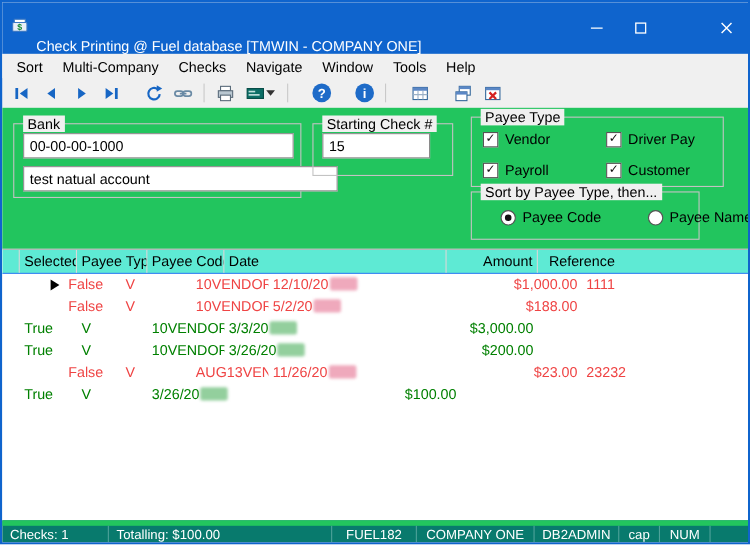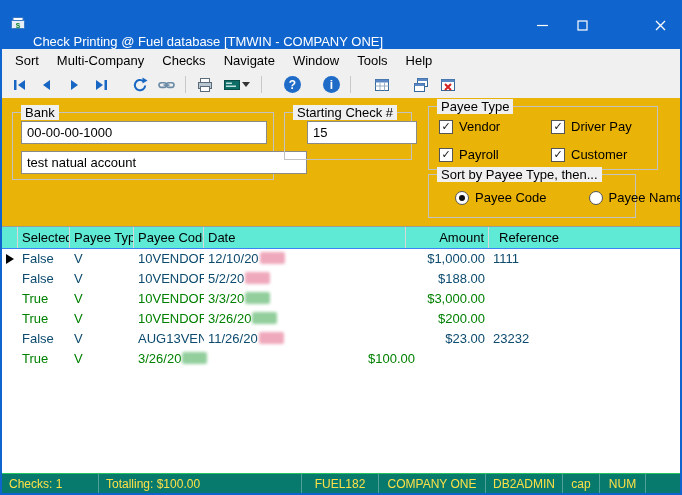--- a/index.html
+++ b/index.html
@@ -24,21 +24,21 @@
   .toolbar { flex:0 0 27px; display:flex; align-items:center; padding-left:5px; gap:2px; }
   .tb-btn { width:25px; height:22px; display:flex; align-items:center; justify-content:center; border:none; background:transparent; padding:0; }
   .tb-btn.wide { width:36px; gap:2px; }
   .tb-sep { width:1px; height:17px; background:#c9c9c9; margin:0 4px; }
   .circle-icon { width:17px; height:17px; border-radius:50%; background:#1e6bc8; color:#fff; font-size:12px; font-weight:bold;
                  display:flex; align-items:center; justify-content:center; line-height:1; }
   .tb-gap { width:10px; }
   .caret-down { width:0; height:0; border-left:4px solid transparent; border-right:4px solid transparent; border-top:5px solid #333; }
 
   
-  .form-area { position:relative; flex:0 0 128px; background:#eab308; }
+  .form-area { position:relative; flex:0 0 128px; background:#22c55e; }
   .groupbox { position:absolute; border:1px solid #c3c3c3; }
   .gb-label { position:absolute; top:-8px; left:8px; background:#f0f0f0; padding:0 4px; font-size:13px; line-height:15px; white-space:nowrap; }
   .tm-input { position:absolute; border:1px solid #8a8a8a; background:#fff; font:13px "Liberation Sans", sans-serif; padding:0 5px; height:23px; }
 
   .gb-bank { left:10px; top:14px; width:262px; height:68px; }
   .gb-start { left:282px; top:14px; width:128px; height:48px;padding-left:15px; }
   .gb-payee { left:426px; top:8px; width:230px; height:64px; }
   .gb-sort { left:426px; top:76px; width:208px; height:44px; }
 
   .pt-grid { display:grid; grid-template-columns:112px auto; row-gap:13px; padding:12px 0 0 10px; }
@@ -58,29 +58,29 @@
   .c-ptype { width:64px; flex:0 0 64px; }
   .c-pcode { width:70px; flex:0 0 70px; }
   .c-date { width:202px; flex:0 0 202px; }
   .c-amount { width:83px; flex:0 0 83px; text-align:right; }
   .c-ref { flex:1; padding-left:10px; border-right:none; }
   .grid-header .c-marker { border-right:1px solid #d8d8d8; }
 
   .grid-row { display:flex; height:20px; align-items:center; }
   .grid-row .cell { padding:0 4px; white-space:nowrap; overflow:hidden; height:20px; line-height:20px; }
   .grid-row .c-marker { padding:0; }
-  .grid-row.neg { color:#0c4a6e; }
+  .grid-row.neg { color:#ef4444;padding-left:40px; }
   .grid-row.pos { color:#008000; }
   .tri { display:inline-block; width:0; height:0; border-left:8px solid #000; border-top:5px solid transparent; border-bottom:5px solid transparent; }
   .redact { display:inline-block; width:25px; height:12px; margin-left:1px; border-radius:2px; vertical-align:-1px; filter:blur(1.5px); }
   .neg .redact { background:#efa9bc; }
   .pos .redact { background:#93cf9d; }
 
   
-  .statusbar { flex:0 0 20px; background:#087a6d; display:flex; color:#fde047; font-size:12px; border-top:1px solid #22c55e; }
+  .statusbar { flex:0 0 20px; background:#087a6d; display:flex; color:#ffffff; font-size:12px; border-top:5px solid #22c55e; }
   .sb-seg { display:flex; align-items:center; padding:0 7px; border-right:1px solid #4ea29a; white-space:nowrap; overflow:hidden; }
   .sb-0 { flex:0 0 97px; }
   .sb-1 { flex:0 0 203px; }
   .sb-fill { flex:1; border-right:1px solid #4ea29a; }
   .sb-2 { flex:0 0 77px; justify-content:center; }
   .sb-3 { flex:0 0 107px; justify-content:center; }
   .sb-4 { flex:0 0 77px; justify-content:center; }
   .sb-5 { flex:0 0 37px; justify-content:center; }
   .sb-6 { flex:0 0 46px; justify-content:center; }
   .sb-end { flex:0 0 30px; border-right:none; }
@@ -224,21 +224,21 @@
   <div class="form-area">
 
     <div class="groupbox gb-bank">
       <span class="gb-label">Bank</span>
       <input class="tm-input" style="left: 8px; top: 8px; width: 246px;" readonly="" value="00-00-00-1000">
       <input class="tm-input" style="left: 8px; top: 38px; width: 286px;" readonly="" value="test natual account">
     </div>
 
     <div class="groupbox gb-start">
       <span class="gb-label">Starting Check #</span>
-      <input class="tm-input" style="left: 22px; top: 8px; width: 110px;" readonly="" value="15">
+      <input class="tm-input" style="left: 8px; top: 8px; width: 98px;" readonly="" value="15">
     </div>
 
     <div class="groupbox gb-payee">
       <span class="gb-label">Payee Type</span>
       <div class="pt-grid">
         <label class="check">
           <span class="cb">✓</span>
           <span>Vendor</span>
         </label>
         <label class="check">

